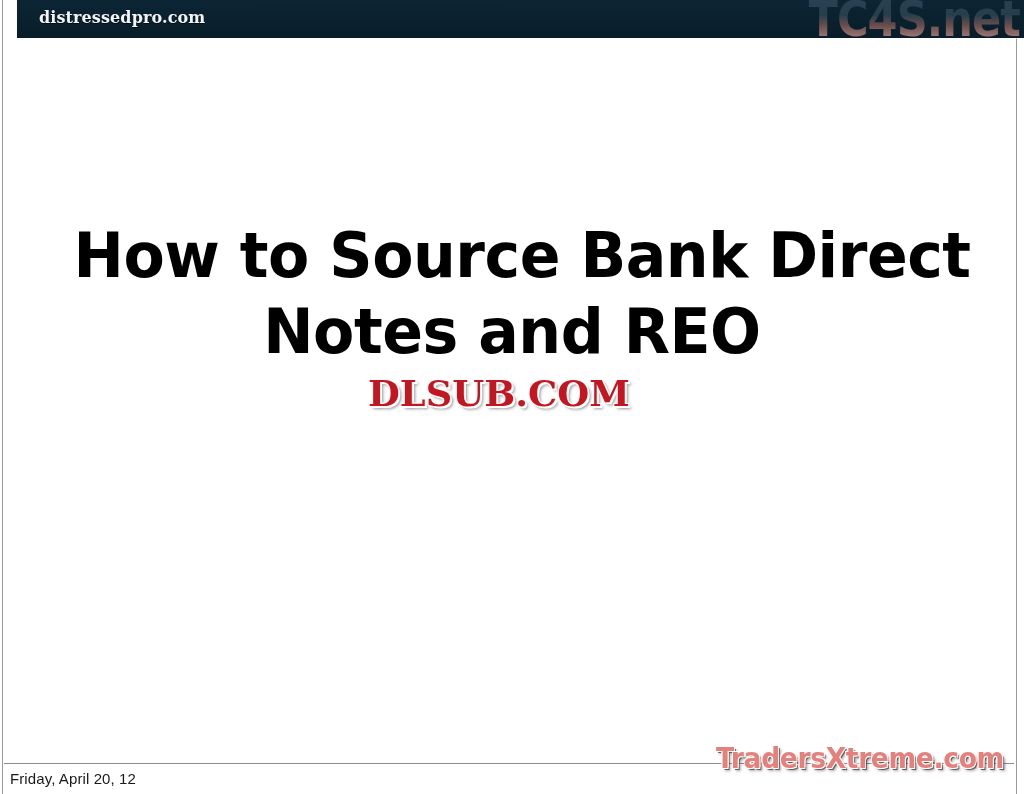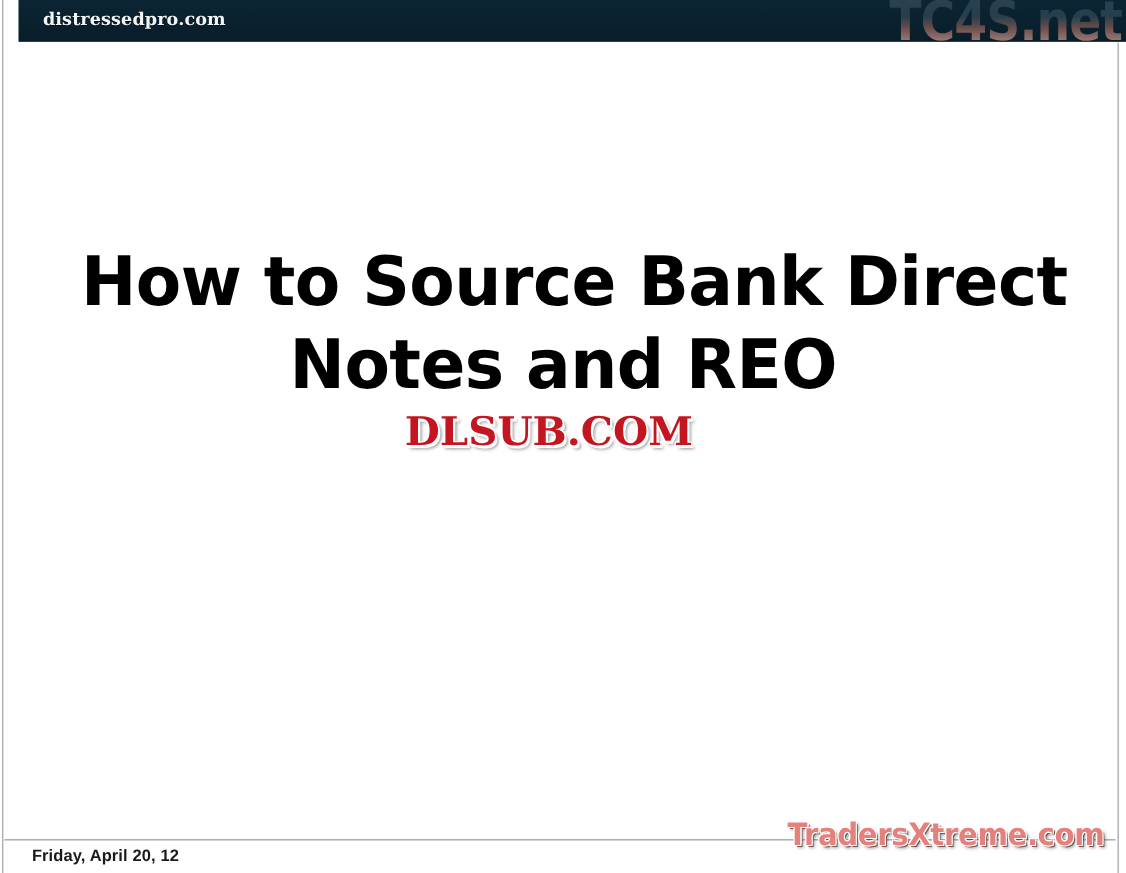--- a/index.html
+++ b/index.html
@@ -162,25 +162,24 @@
     background: #8c8c8c;
     z-index: 1;
   }
   #footer-date {
     position: absolute;
     left: 10px;
     top: 770px;
     color: #1a1a1a;
     font-family: "Liberation Sans", sans-serif;
     font-size: 15px;
-    font-weight: 700;
+    font-weight: 400;
     letter-spacing: 0.1px;
     white-space: nowrap;
     z-index: 2;
-    margin-left: 19px;
   }
 
   
   #wm-traders {
     position: absolute;
     left: 716px;
     top: 744px;
     z-index: 5;
     font-family: "DejaVu Sans", "Liberation Sans", sans-serif;
     font-size: 28px;

